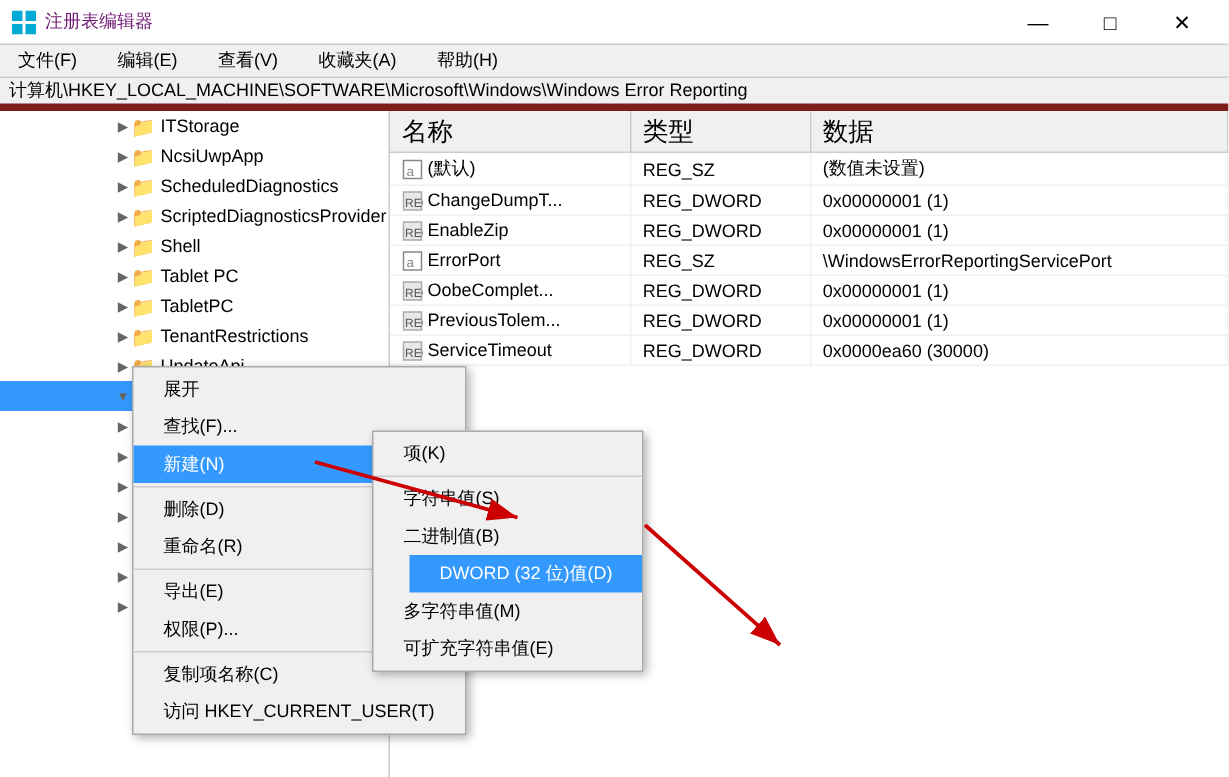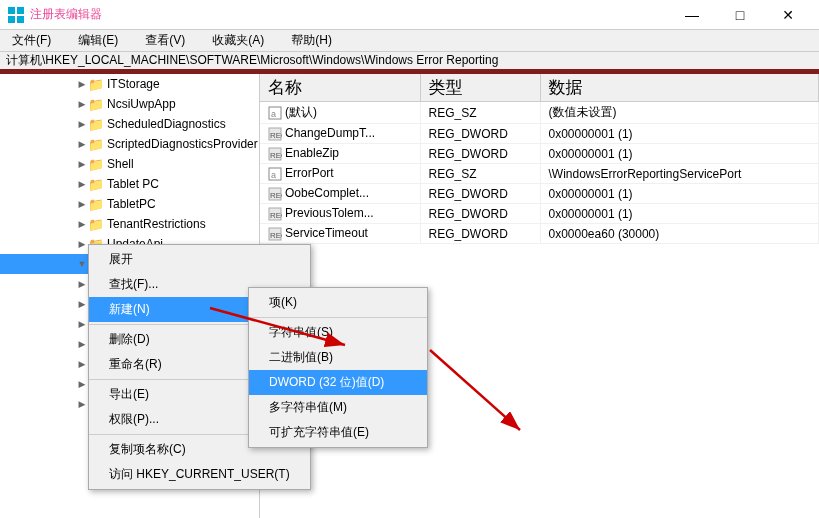--- a/index.html
+++ b/index.html
@@ -27,21 +27,21 @@
       display: flex;
       align-items: center;
       gap: 6px;
     }
     .title-bar-icon {
       width: 16px;
       height: 16px;
     }
     .title-bar-title {
       font-size: 12px;
-      color: #ec4899;
+      color: #701a75;
     }
     .title-bar-controls {
       display: flex;
       gap: 2px;
     }
     .title-btn {
       width: 46px;
       height: 30px;
       display: flex;
       align-items: center;
@@ -190,20 +190,21 @@
       background: #f0f0f0;
       border: 1px solid #aaa;
       box-shadow: 2px 2px 6px rgba(0,0,0,0.3);
       min-width: 180px;
       z-index: 101;
       padding: 2px 0;
     }
     .submenu .ctx-item.highlighted {
       background: #3399ff;
       color: #fff;
+      margin-left: 24px;
     }
 
     
     .arrow-overlay {
       position: absolute;
       pointer-events: none;
       z-index: 200;
     }
   </style>
 </head>

